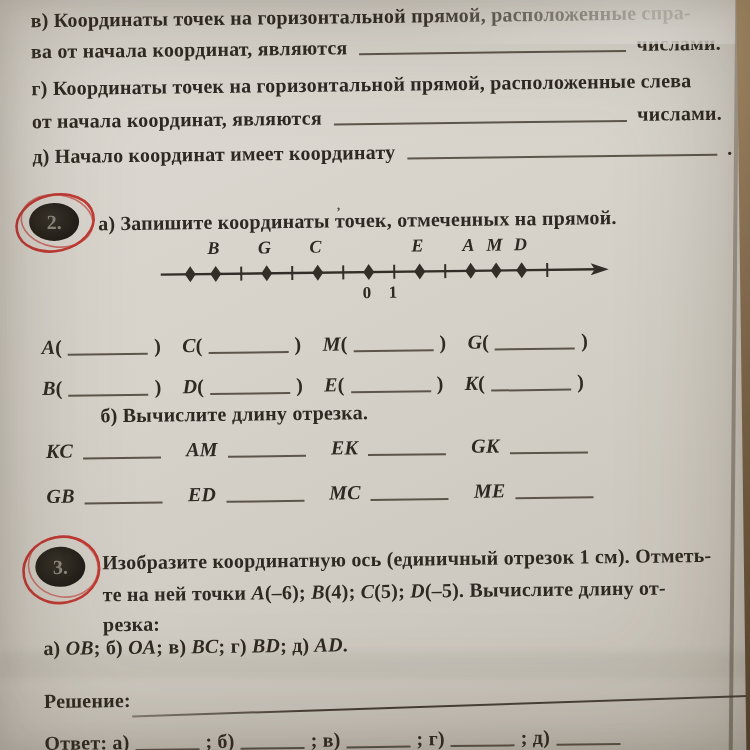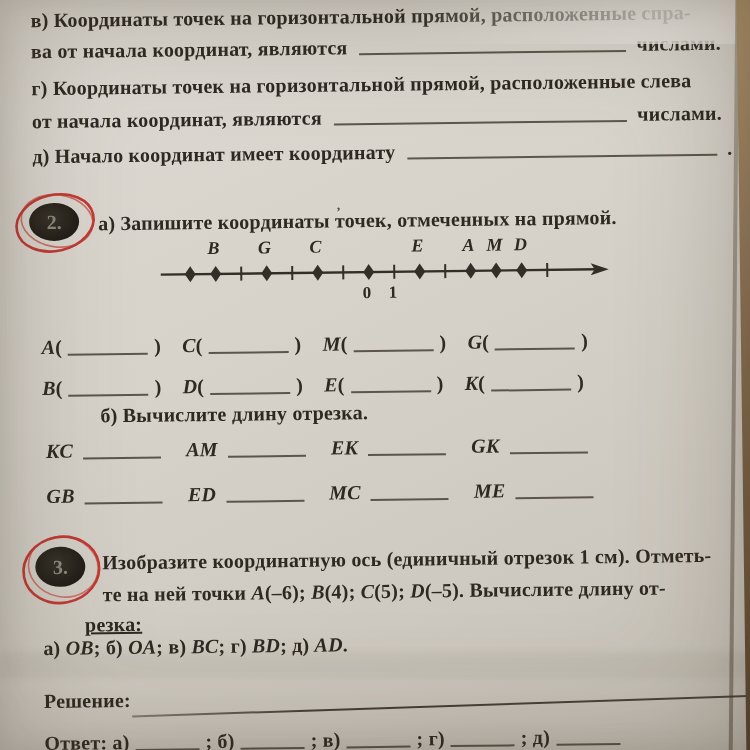--- a/index.html
+++ b/index.html
@@ -158,21 +158,21 @@
     <svg class="redcircle" style="left:15px;top:527px;" width="88" height="78">
       <ellipse cx="44" cy="39" rx="38" ry="33" fill="none" stroke="#c13a34" stroke-width="2.6" transform="rotate(-10 44 39)"></ellipse>
       <ellipse cx="46" cy="36" rx="35" ry="30" fill="none" stroke="#c13a34" stroke-width="1.6" opacity=".6" transform="rotate(12 46 36)"></ellipse>
     </svg>
     <div class="line t" style="left:100px;top:546px;">
       <span>Изобразите координатную ось (единичный отрезок 1 см). Отметь-</span>
     </div>
     <div class="line t" style="left:100px;top:578px;">
       <span>те на ней точки </span><span class="it">A</span><span>(–6); </span><span class="it">B</span><span>(4); </span><span class="it">C</span><span>(5); </span><span class="it">D</span><span>(–5). </span><span>Вычислите длину от-</span>
     </div>
-    <div class="line t" style="left:82px;top:608px;text-decoration:underline;">
+    <div class="line t" style="left:100px;top:608px;">
       <span>резка:</span>
     </div>
     <div class="line t" style="left:40px;top:631px;">
       <span>а) </span><span class="it">OB</span><span>; б) </span><span class="it">OA</span><span>; в) </span><span class="it">BC</span><span>; г) </span><span class="it">BD</span><span>; д) </span><span class="it">AD</span><span>.</span>
     </div>
 
     <div class="line t" style="left:40px;top:684px;">
       <span>Решение:</span>
     </div>
     <div class="sol-rule"></div>

